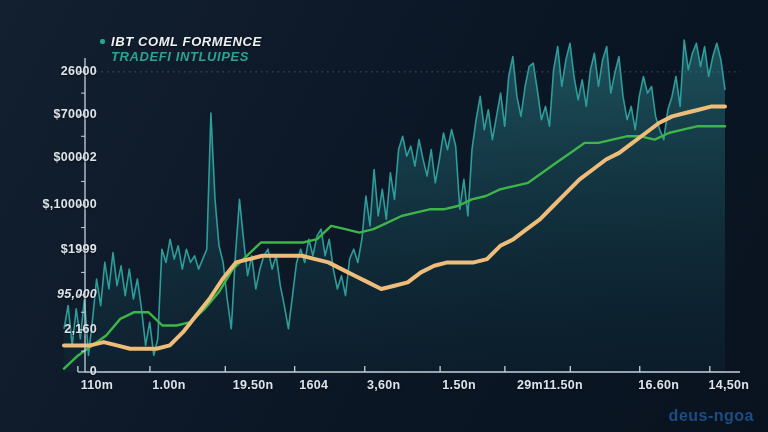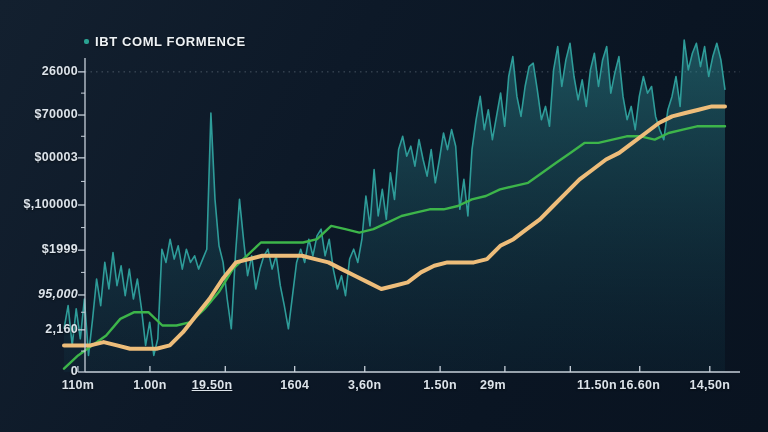--- a/index.html
+++ b/index.html
@@ -2,28 +2,28 @@
 <html><head>
 <meta charset="utf-8">
 <style>
   html,body{margin:0;padding:0;background:#05090f;}
   #screen{
     position:relative;width:768px;height:432px;overflow:hidden;
     background:linear-gradient(118deg,#13202f 0%,#0d1928 38%,#0a1523 70%,#091320 100%);
     font-family:"Liberation Sans",sans-serif;
   }
   #chart-svg{position:absolute;left:0;top:0;width:768px;height:432px;display:block;}
-  .legend{position:absolute;left:84px;top:34px;line-height:14px;}
+  .legend{position:absolute;left:100px;top:34px;line-height:14px;font-style:italic;}
   .legend-row{display:flex;align-items:center;height:15px;}
   .legend-dot{width:5px;height:5px;border-radius:2px;margin-right:6px;flex:0 0 auto;}
   .legend-text{font-size:13px;font-weight:800;letter-spacing:.6px;white-space:nowrap;}
   .legend-text.s1{text-shadow:0 1px 2px rgba(0,0,0,.6);}
   .legend-row.second{padding-left:11px;}
   .axis-label{position:absolute;font-size:12.5px;font-weight:700;letter-spacing:.3px;
-    text-shadow:0 1px 2px rgba(0,0,0,.55);}
+    text-shadow:0 1px 2px rgba(0,0,0,.55);margin-left:19px;}
   .y-label{width:78px;text-align:right;}
   .x-label{width:70px;text-align:center;}
   .watermark{position:absolute;right:14px;bottom:7px;font-size:16px;font-weight:800;
     letter-spacing:.5px;filter:blur(.3px);}
 </style>
 </head>
 <body>
 
 <div id="screen">
 
@@ -66,36 +66,40 @@
       <line x1="570.3259999999999" y1="366" x2="570.3259999999999" y2="372" stroke="#c7d0da" stroke-width="1.3"></line>
       <line x1="639.731" y1="366" x2="639.731" y2="372" stroke="#c7d0da" stroke-width="1.3"></line>
       <line x1="709.797" y1="366" x2="709.797" y2="372" stroke="#c7d0da" stroke-width="1.3"></line>
     </svg>
 
   <div class="legend">
     <div class="legend-row">
       <span class="legend-dot" style="background: rgb(42, 163, 146);"></span>
       <span class="legend-text s1" style="color: rgb(238, 242, 245);">IBT COML FORMENCE</span>
     </div>
+    <div class="legend-row second">
+      <span class="legend-text s2" style="color: rgb(42, 163, 146);">TRADEFI INTLUIPES</span>
+    </div>
   </div>
 
   <div id="labels-layer">
       <div class="axis-label y-label" style="color: rgb(220, 227, 234); left: 0px; top: 364px;">0</div>
       <div class="axis-label y-label" style="color: rgb(220, 227, 234); left: 0px; top: 321.836px;">2,160</div>
       <div class="axis-label y-label" style="color: rgb(220, 227, 234); left: 0px; top: 286.976px; font-style: italic;">95,000</div>
       <div class="axis-label y-label" style="color: rgb(220, 227, 234); left: 0px; top: 242.156px;">$1999</div>
       <div class="axis-label y-label" style="color: rgb(220, 227, 234); left: 0px; top: 197.004px;">$,100000</div>
-      <div class="axis-label y-label" style="color: rgb(220, 227, 234); left: 0px; top: 149.86px;">$00003</div>
+      <div class="axis-label y-label" style="color: rgb(220, 227, 234); left: 0px; top: 149.86px;">$00002</div>
       <div class="axis-label y-label" style="color: rgb(220, 227, 234); left: 0px; top: 107.032px;">$70000</div>
       <div class="axis-label y-label" style="color: rgb(220, 227, 234); left: 0px; top: 63.872px;">26000</div>
       <div class="axis-label x-label" style="color: rgb(220, 227, 234); left: 42.881px; top: 378px;">110m</div>
       <div class="axis-label x-label" style="color: rgb(220, 227, 234); left: 114.93px; top: 378px;">1.00n</div>
-      <div class="axis-label x-label" style="color: rgb(220, 227, 234); left: 177px; top: 378px; text-decoration: underline;">19.50n</div>
+      <div class="axis-label x-label" style="color: rgb(220, 227, 234); left: 199px; top: 378px;">19.50n</div>
       <div class="axis-label x-label" style="color: rgb(220, 227, 234); left: 259.689px; top: 378px;">1604</div>
       <div class="axis-label x-label" style="color: rgb(220, 227, 234); left: 329.755px; top: 378px;">3,60n</div>
       <div class="axis-label x-label" style="color: rgb(220, 227, 234); left: 405.109px; top: 378px;">1.50n</div>
-      <div class="axis-label x-label" style="color: rgb(220, 227, 234); left: 458px; top: 378px;">29m</div>
-      <div class="axis-label x-label" style="color: rgb(220, 227, 234); left: 562px; top: 378px;">11.50n</div>
+      <div class="axis-label x-label" style="color: rgb(220, 227, 234); left: 476px; top: 378px;">29m</div>
+      <div class="axis-label x-label" style="color: rgb(220, 227, 234); left: 509px; top: 378px;">11.50n</div>
       <div class="axis-label x-label" style="color: rgb(220, 227, 234); left: 604.731px; top: 378px;">16.60n</div>
       <div class="axis-label x-label" style="color: rgb(220, 227, 234); left: 674.797px; top: 378px;">14,50n</div>
     </div>
 
+  <div class="watermark" style="color: rgb(29, 77, 128);">deus-ngoa</div>
 </div>
 
 </body></html>

